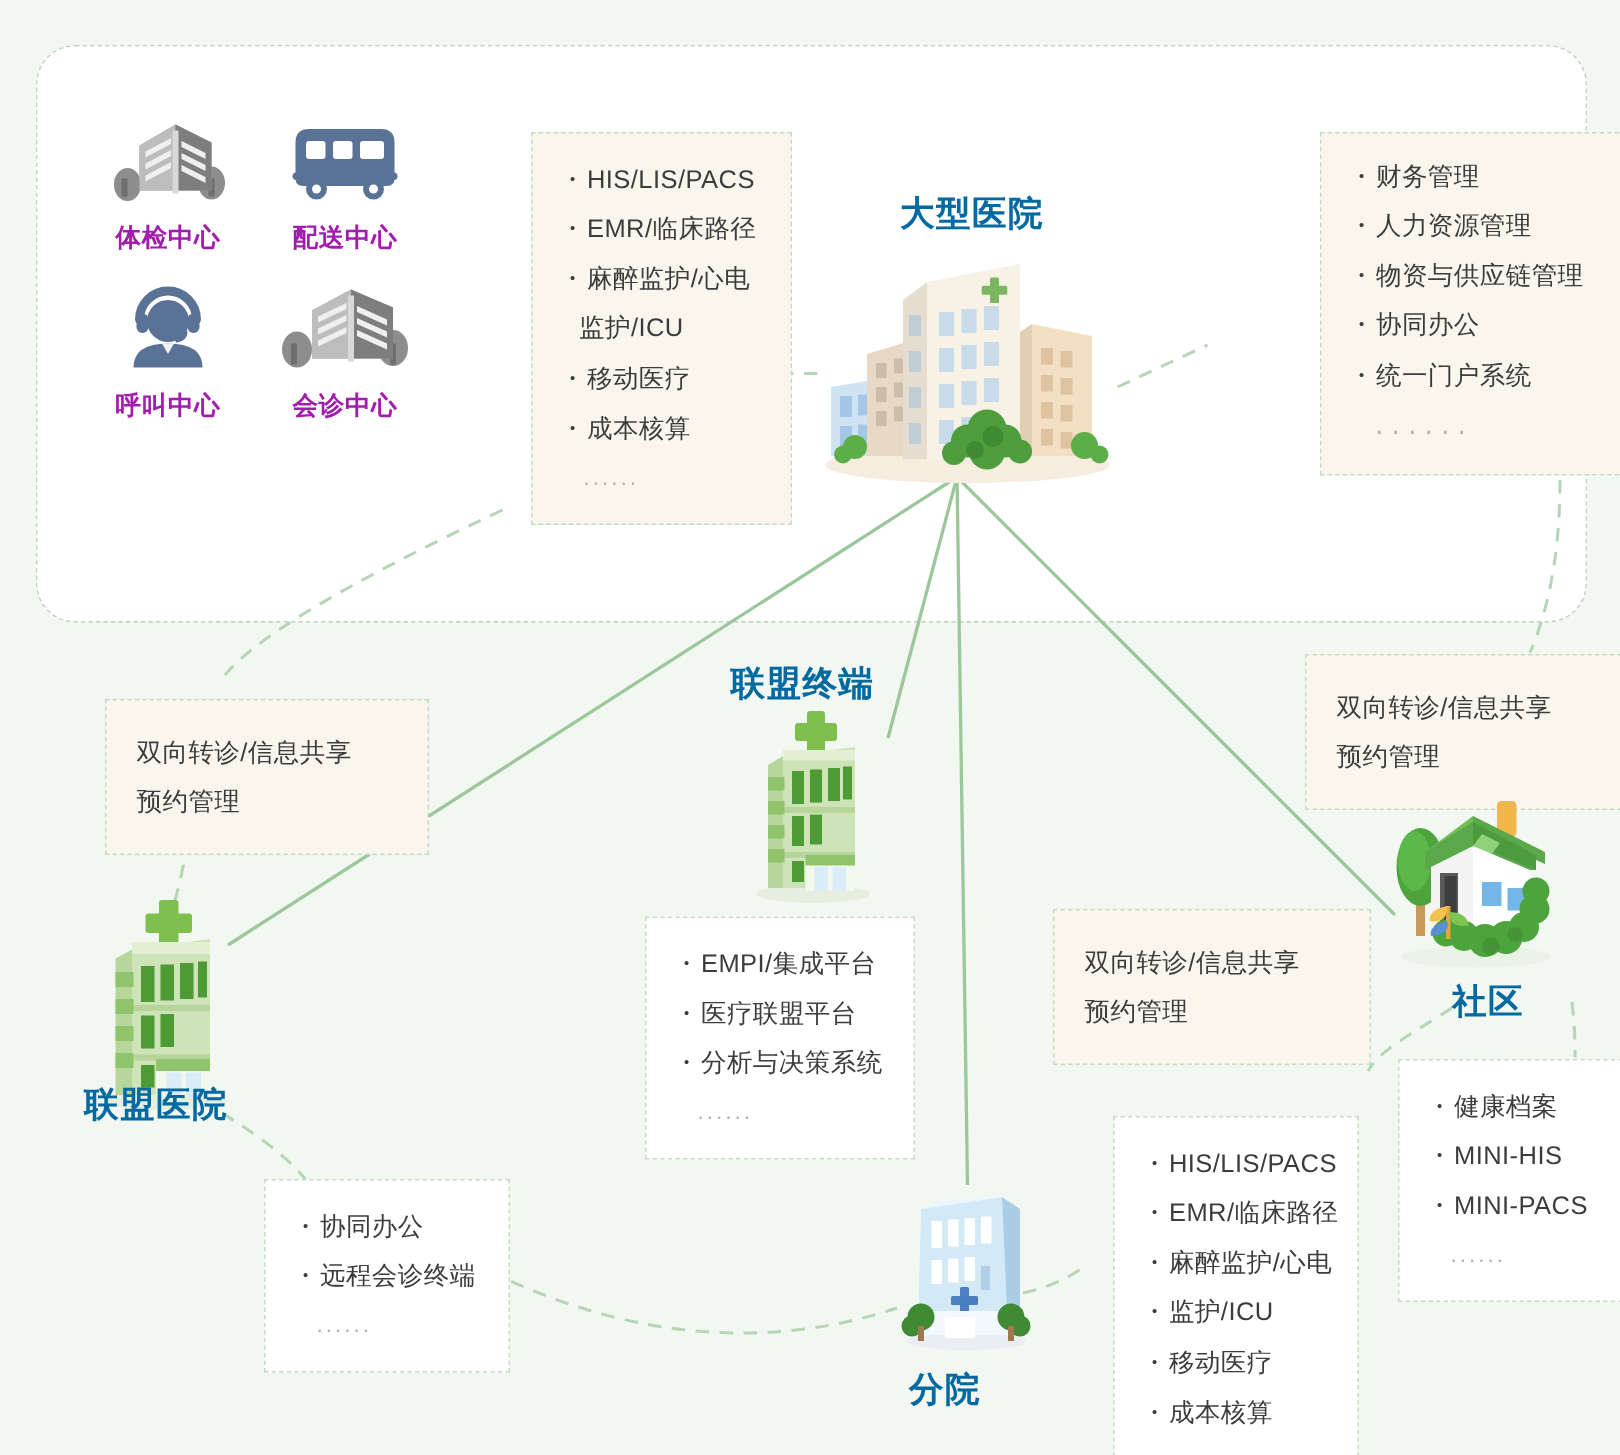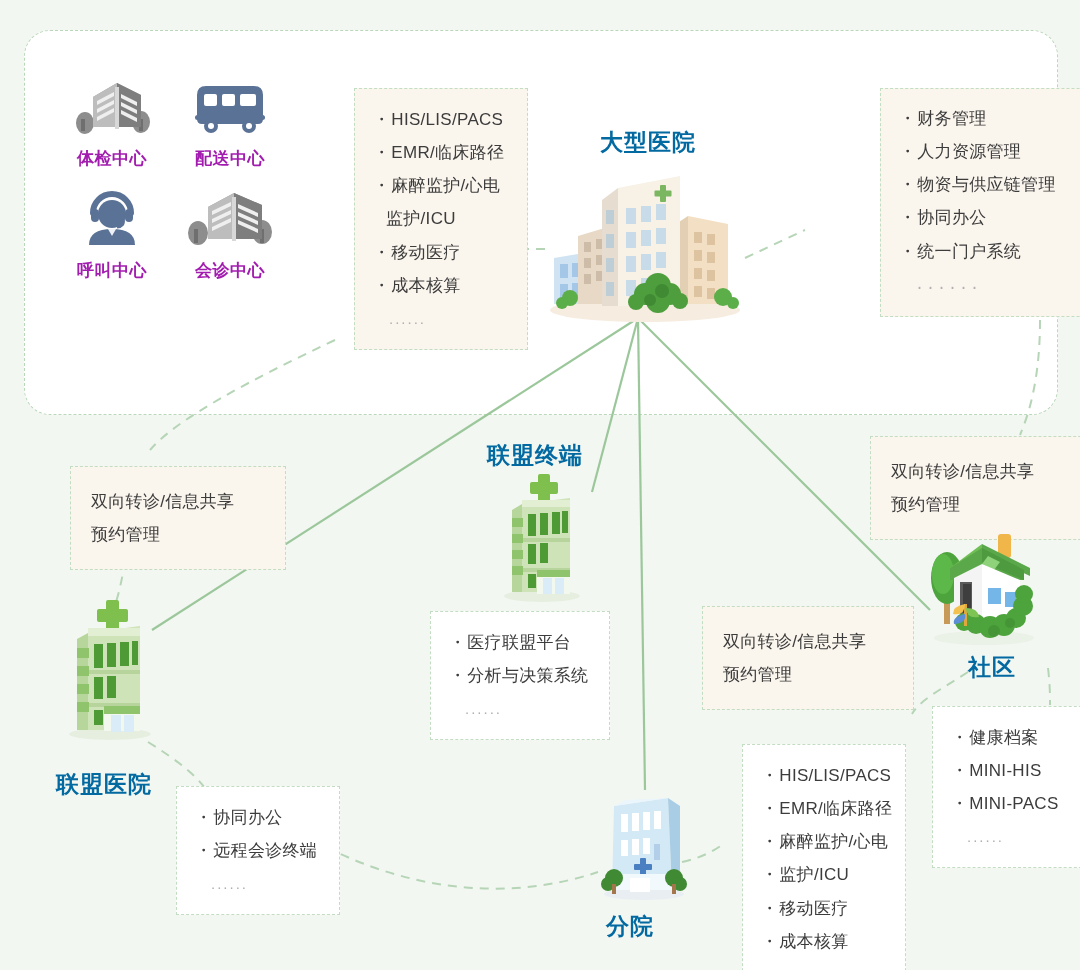--- a/index.html
+++ b/index.html
@@ -387,20 +387,21 @@
       </g>
       <rect x="43" y="102" width="33" height="22" fill="#f3f8ee"></rect>
       <rect x="43" y="100" width="33" height="7" fill="#8fc46c"></rect>
       <rect x="49" y="108" width="9" height="16" fill="#d9ecf8"></rect>
       <rect x="61" y="108" width="9" height="16" fill="#d9ecf8"></rect>
     </svg>
   </div>
 
   <div class="card white" style="left:406px; top:611px; width:180px;">
     <ul>
+      <li class="bullet">EMPI/集成平台</li>
       <li class="bullet">医疗联盟平台</li>
       <li class="bullet">分析与决策系统</li>
       <li class="dots">......</li>
     </ul>
   </div>
 
   <div class="illus" style="left:58px; top:596px;">
     <svg width="100" height="145" viewBox="0 0 100 145">
       <ellipse cx="52" cy="138" rx="41" ry="6" fill="#e6eee0"></ellipse>
       <g fill="#7fbf4d">
@@ -428,21 +429,21 @@
           <rect x="19" y="70" width="12" height="10"></rect>
         <rect x="19" y="88" width="12" height="10"></rect>
           <rect x="19" y="106" width="12" height="10"></rect>
       </g>
       <rect x="46" y="112" width="36" height="23" fill="#f3f8ee"></rect>
       <rect x="46" y="110" width="36" height="8" fill="#8fc46c"></rect>
       <rect x="53" y="119" width="10" height="17" fill="#d9ecf8"></rect>
       <rect x="66" y="119" width="10" height="17" fill="#d9ecf8"></rect>
     </svg>
   </div>
-  <div class="node-label" style="left:56px; top:769px;">联盟医院</div>
+  <div class="node-label" style="left:56px; top:721px;">联盟医院</div>
 
   <div class="card white" style="left:152px; top:786px; width:164px;">
     <ul>
       <li class="bullet">协同办公</li>
       <li class="bullet">远程会诊终端</li>
       <li class="dots">......</li>
     </ul>
   </div>
 
   <div class="illus" style="left:592px; top:790px;">

